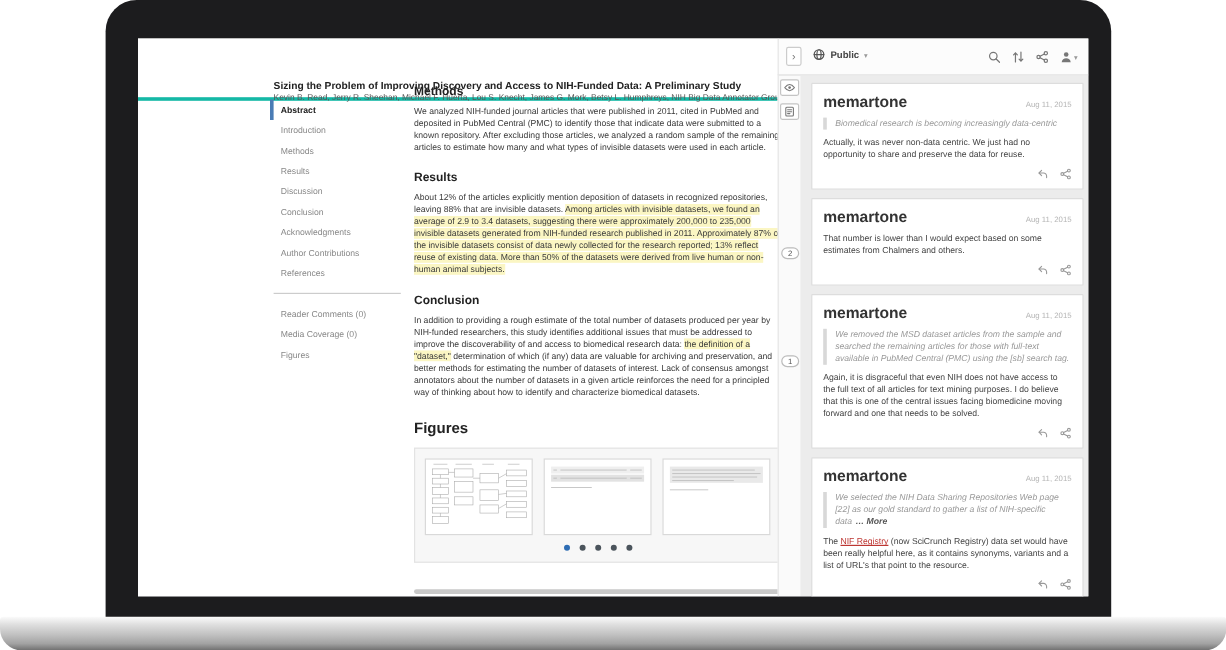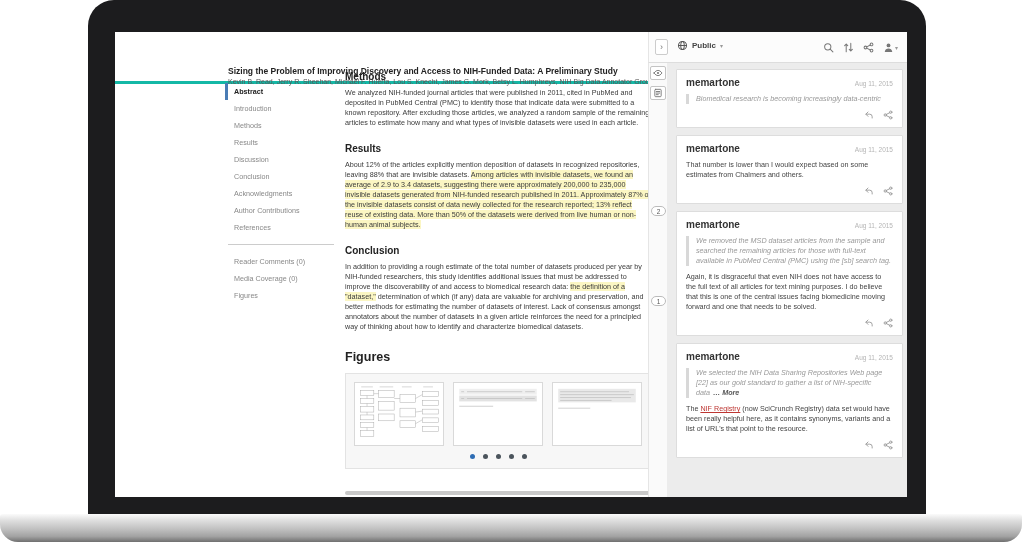--- a/index.html
+++ b/index.html
@@ -66,21 +66,21 @@
   .sb-tools { position:absolute; right:9px; top:10px; display:flex; gap:9px; color:#777; align-items:center; }
   .sb-tools .tool { cursor:pointer; display:flex; align-items:center; gap:1px; }
 
   
   .sidebar { position:absolute; left:552px; top:31px; width:240px; height:434px;
              background:#ececec; overflow:hidden; }
   .comments { position:absolute; left:9px; top:6px; width:227px;
               display:flex; flex-direction:column; gap:7px; }
   .card { background:#fff; border:1px solid #ddd; border-radius:1px; padding:7px 9px; cursor:pointer; }
   .card-head { display:flex; justify-content:space-between; align-items:baseline; }
-  .user { font-size:10px; font-weight:bold; color:#333; cursor:pointer; }
+  .user { font-size:13px; font-weight:bold; color:#333; cursor:pointer; }
   .date { font-size:6.5px; color:#b5b5b5; }
   .quote { margin-top:6px; padding-left:7px; border-left:3px solid #d8d8d8;
            font-size:7.2px; font-style:italic; color:#999; line-height:10px; }
   .more { color:#555; font-weight:bold; margin-left:3px; cursor:pointer; }
   .cbody { margin-top:6px; font-size:7.2px; color:#444; line-height:10px; }
   .cbody a { color:var(--link); text-decoration:underline; cursor:pointer;margin-top:15px; }
   .card-foot { display:flex; justify-content:flex-end; gap:9px; margin-top:6px; color:#999; }
   .card-foot .fic { cursor:pointer; }
   svg.ic { display:block; }
 </style>
@@ -268,20 +268,21 @@
     </div>
 
     <aside class="sidebar">
       <div class="comments" id="comments">
           <div class="card">
             <div class="card-head">
               <span class="user">memartone</span>
               <span class="date">Aug 11, 2015</span>
             </div>
             <blockquote class="quote">Biomedical research is becoming increasingly data-centric</blockquote>
+            <p class="cbody">Actually, it was never non-data centric. We just had no opportunity to share and preserve the data for reuse.</p>
             <div class="card-foot">
               <span class="fic">
                 <svg class="ic" width="10" height="10" viewBox="0 0 12 12" fill="none" stroke="currentColor" stroke-width="1.1" stroke-linecap="round" stroke-linejoin="round">
                   <path d="M4.8 2.4 2.2 5l2.6 2.6"></path>
                   <path d="M2.4 5h4.4a3 3 0 0 1 3 3v1.6"></path>
                 </svg>
               </span>
               <span class="fic">
                 <svg class="ic" width="10" height="10" viewBox="0 0 12 12" fill="none" stroke="currentColor" stroke-width="1.1" stroke-linecap="round" stroke-linejoin="round">
                   <circle cx="9.3" cy="2.6" r="1.4"></circle>

